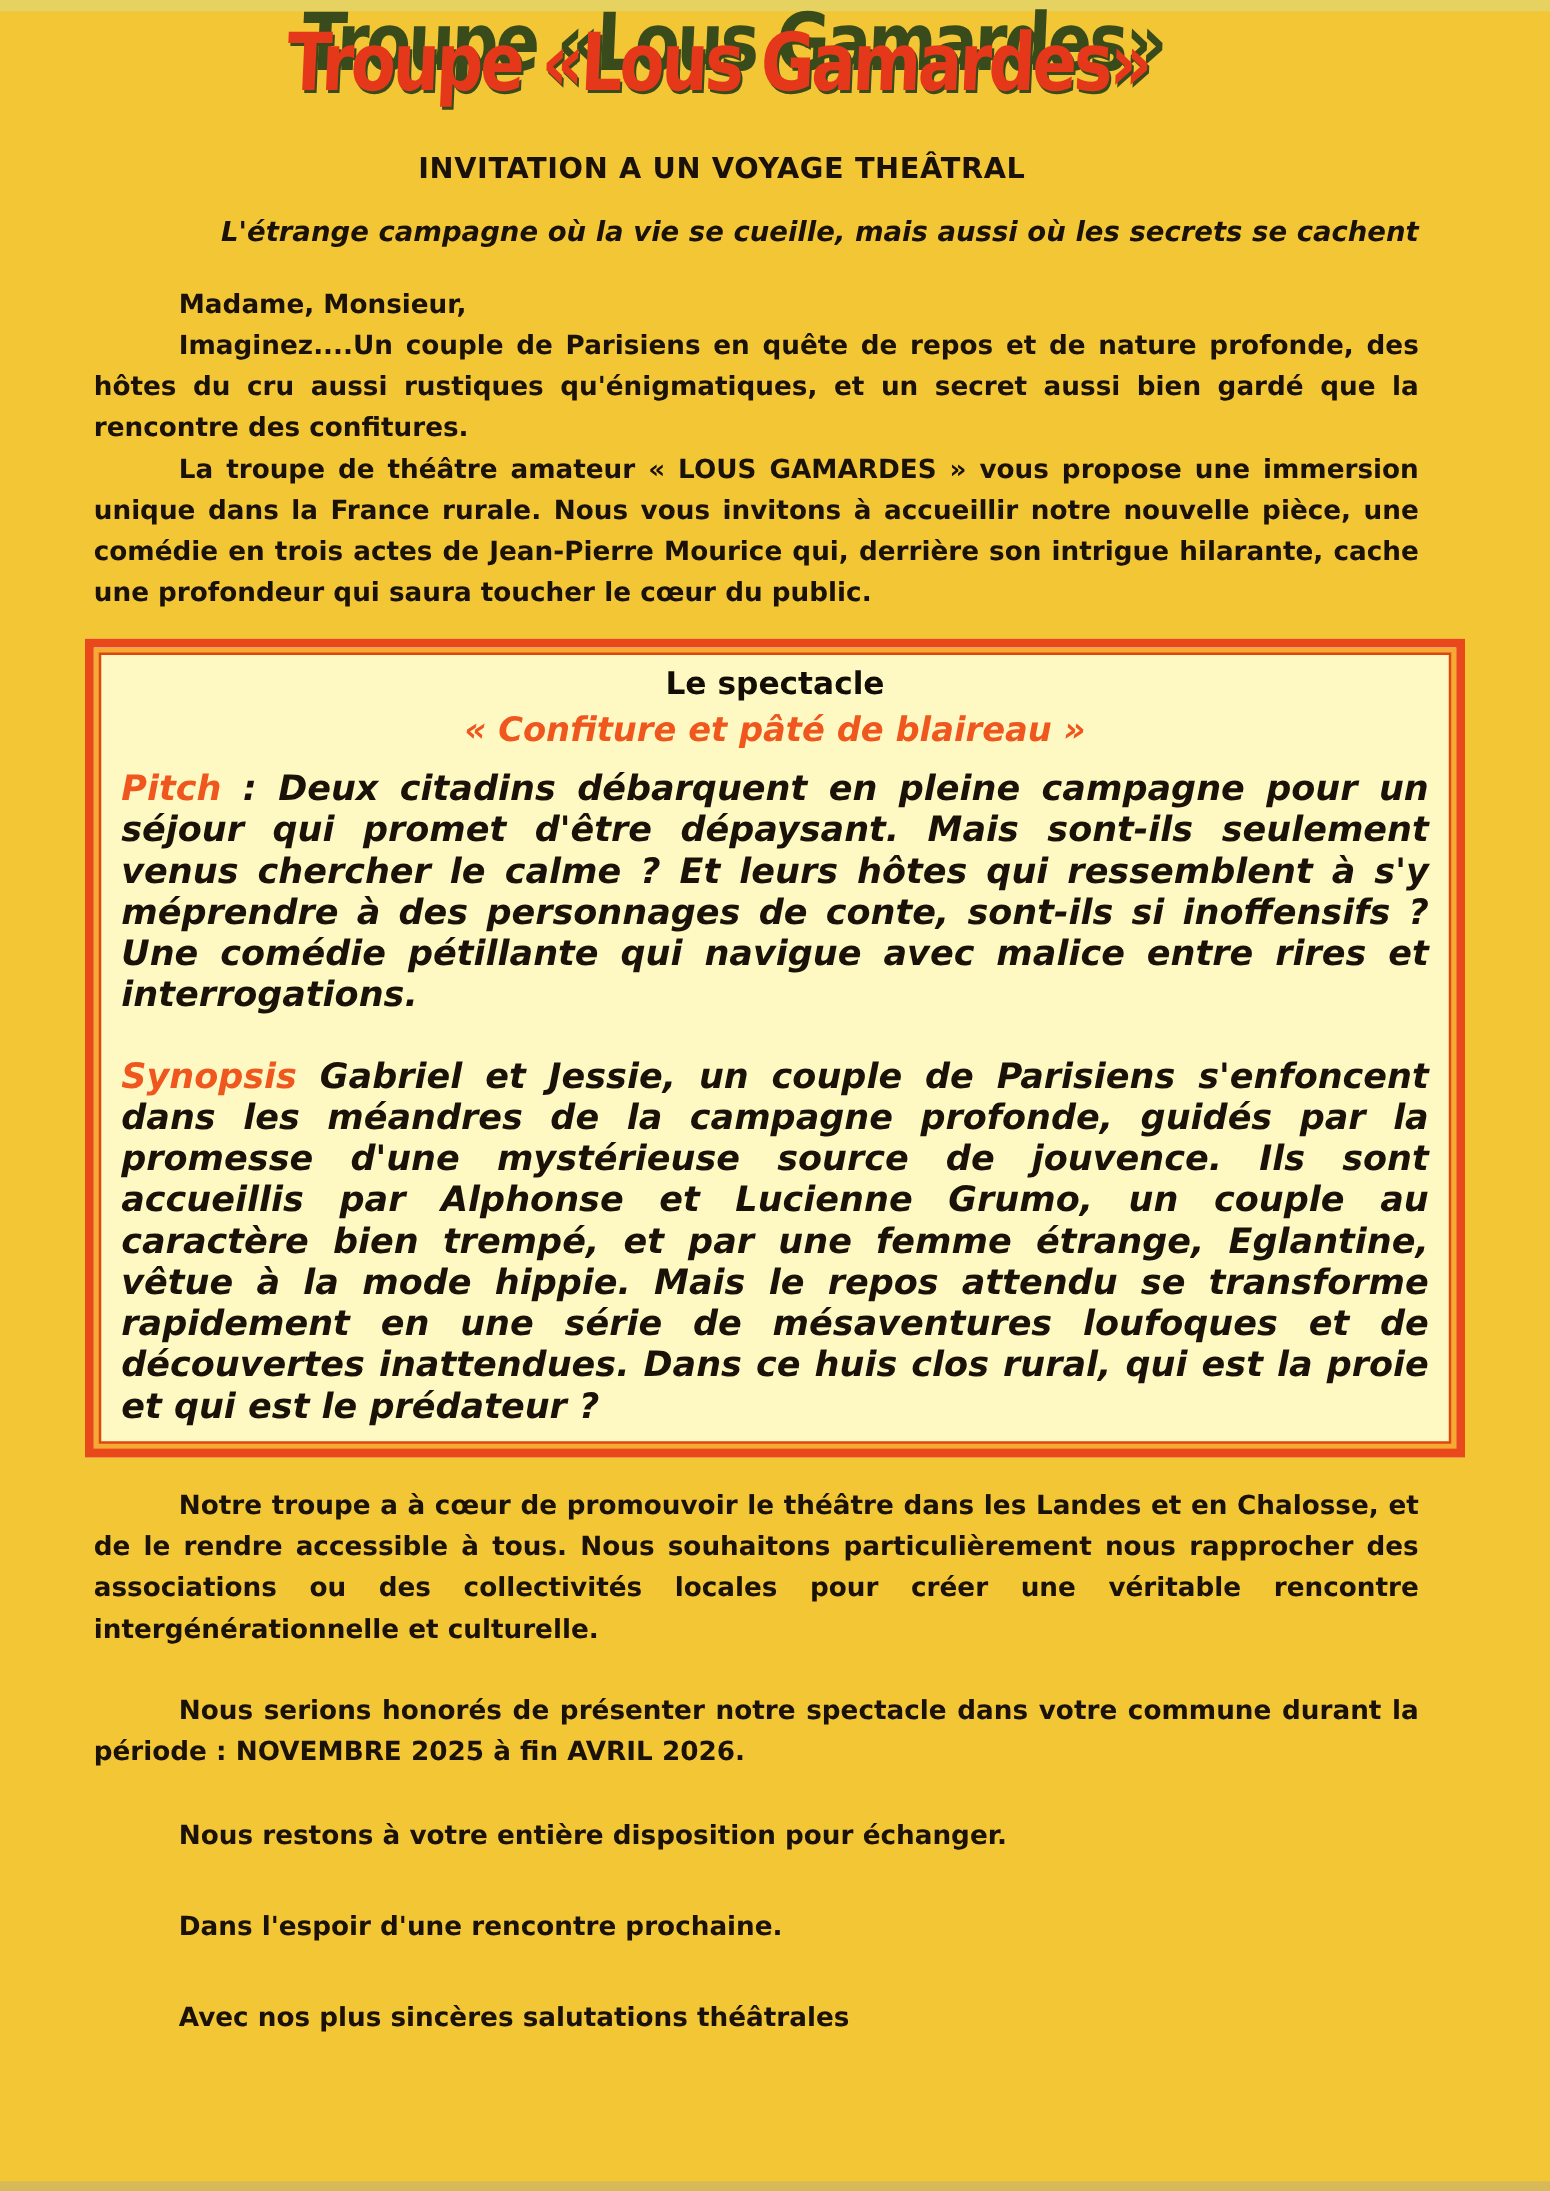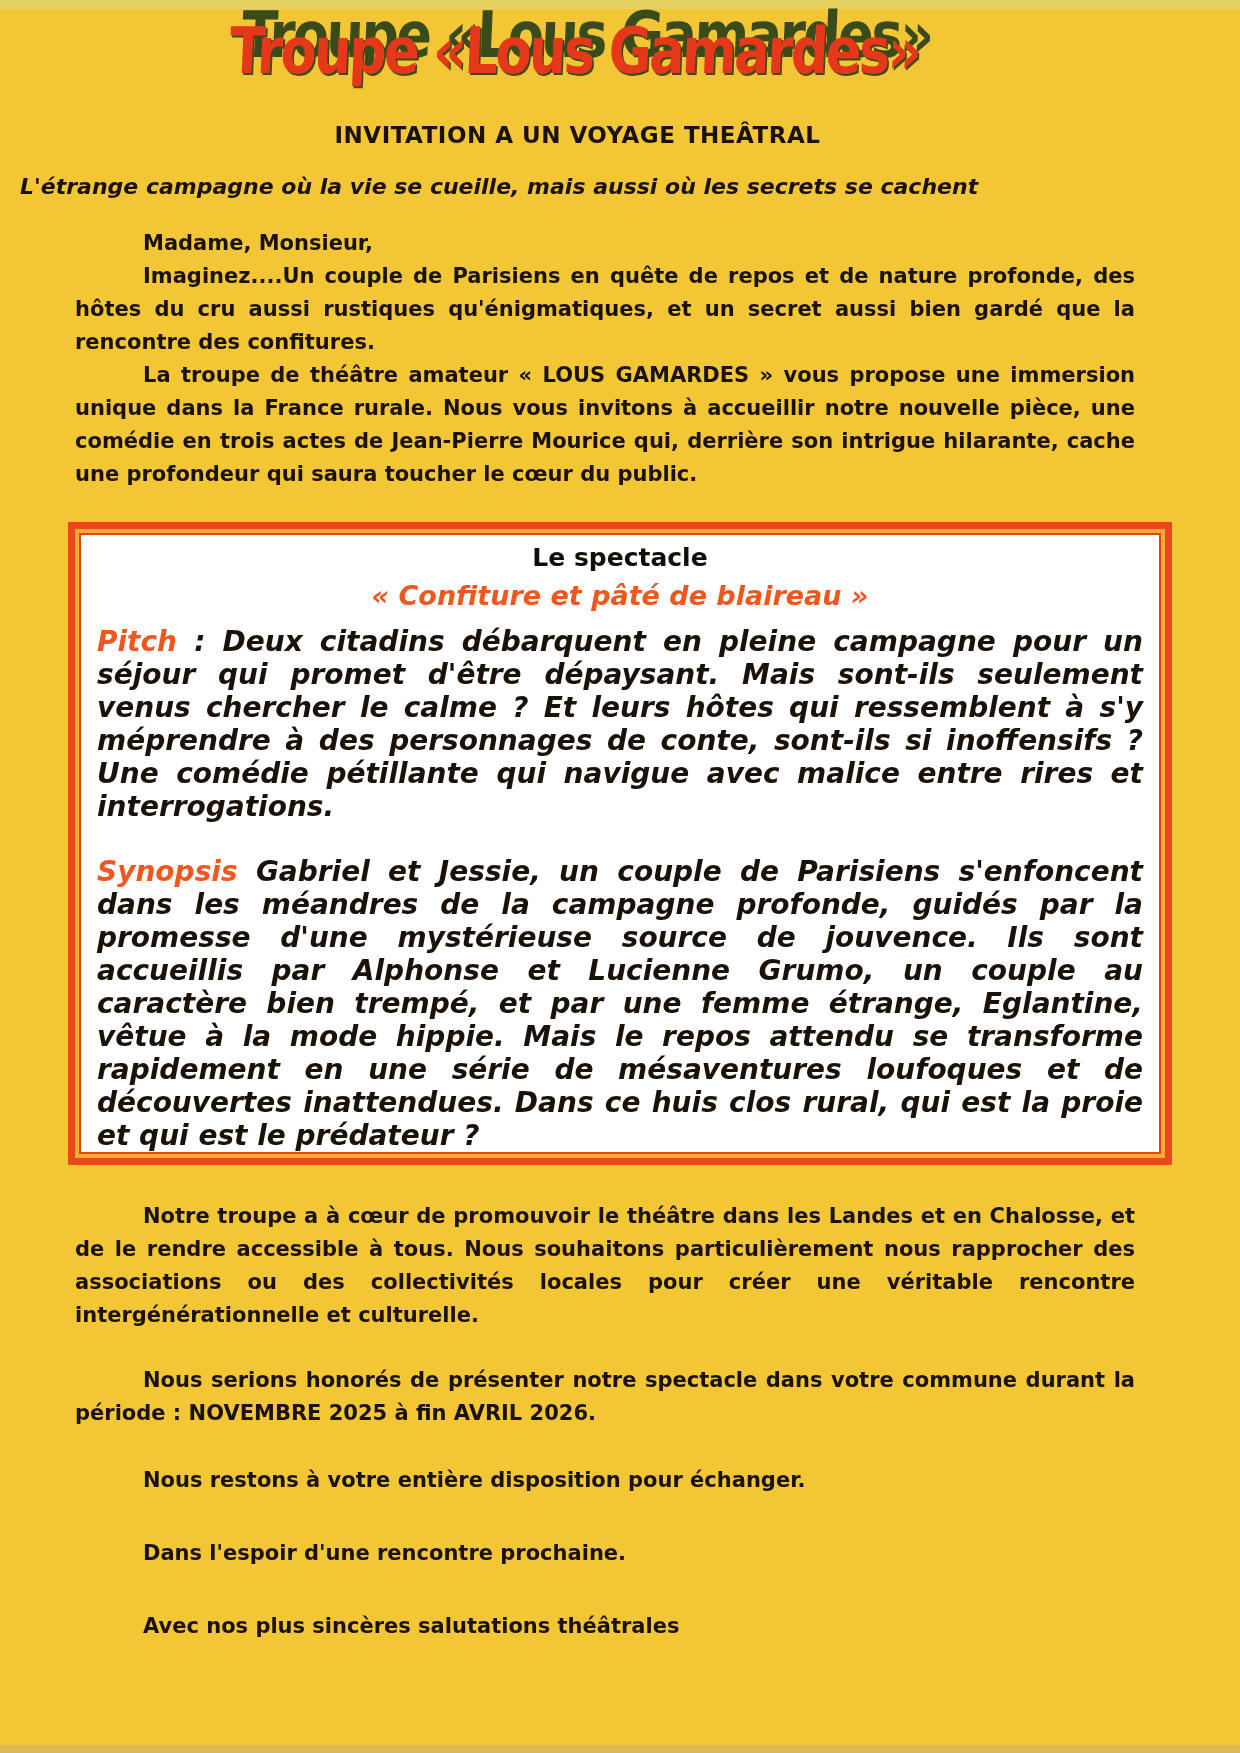--- a/index.html
+++ b/index.html
@@ -9,39 +9,39 @@
   .scan-top{position:absolute;top:0;left:0;width:100%;height:9px;background:#e2d469;opacity:.85;}
   .scan-bottom{position:absolute;bottom:0;left:0;width:100%;height:8px;background:#bfae74;opacity:.55;}
   .content{padding:0 105px 0 75px;}
 
   .logo-row{padding-top:16px;text-align:center;margin-left:-60px;}
   .logo{display:inline-block;font-size:64px;line-height:1.1;font-weight:800;letter-spacing:-3px;
         color:#e5381a;transform:scaleX(.82) skewX(-3deg);transform-origin:center;
         text-shadow:14px -16px 0 #3a4b1b, 2px 2px 0 #3a4b1b;white-space:nowrap;}
 
   .title{margin-top:36px;font-size:23px;text-align:center;margin-left:-55px;letter-spacing:.5px;}
-  .tagline{margin-top:26px;font-size:22px;font-style:italic;text-align:left;margin-left:-55px;}
+  .tagline{margin-top:26px;font-size:22px;font-style:italic;text-align:right;margin-left:-55px;}
 
   .objet{margin-top:30px;display:flex;align-items:center;font-size:22px;}
   .objet-marker{display:inline-block;width:5px;height:28px;background:#ef4b1c;margin-right:20px;flex:0 0 auto;}
 
   .bodytext{font-size:21px;line-height:33px;text-align:justify;}
   .salutation{margin-top:28px;padding-left:68px;font-size:21px;line-height:33px;}
   .indent{text-indent:68px;}
 
-  .spectacle-box{margin:31px -37px 0 -7px;background:#ffffff;border:7px solid #e8481a;
+  .spectacle-box{margin:20px -37px 0 -7px;background:#fef9c3;border:7px solid #e8481a;
                  box-shadow:inset 0 0 0 4px #f5ab33, inset 0 0 0 6px #df4612;
-                 padding:14px 22px 6px 22px;}
+                 padding:14px 22px 18px 22px;}
   .box-title{font-size:25px;text-align:center;color:#120d05;}
   .box-subtitle{margin-top:8px;font-size:27px;font-style:italic;text-align:center;color:#ef571f;}
   .box-para{margin-top:14px;font-size:28px;line-height:33px;text-align:justify;font-style:italic;}
   .box-para.syn{margin-top:32px;}
   .accent-label{color:#ef571f;font-weight:800;}
 
-  .para-mission{margin-top:35px;}
+  .para-mission{margin-top:22px;}
   .para-period{margin-top:32px;}
   .shortline{padding-left:68px;font-size:21px;line-height:33px;}
   .m34{margin-top:34px;} .m40{margin-top:40px;}
 
   .footer{margin-top:34px;text-align:center;margin-left:-55px;font-size:21.5px;line-height:35px;}
 </style>
 </head>
 <body>
 
 <div class="page">

